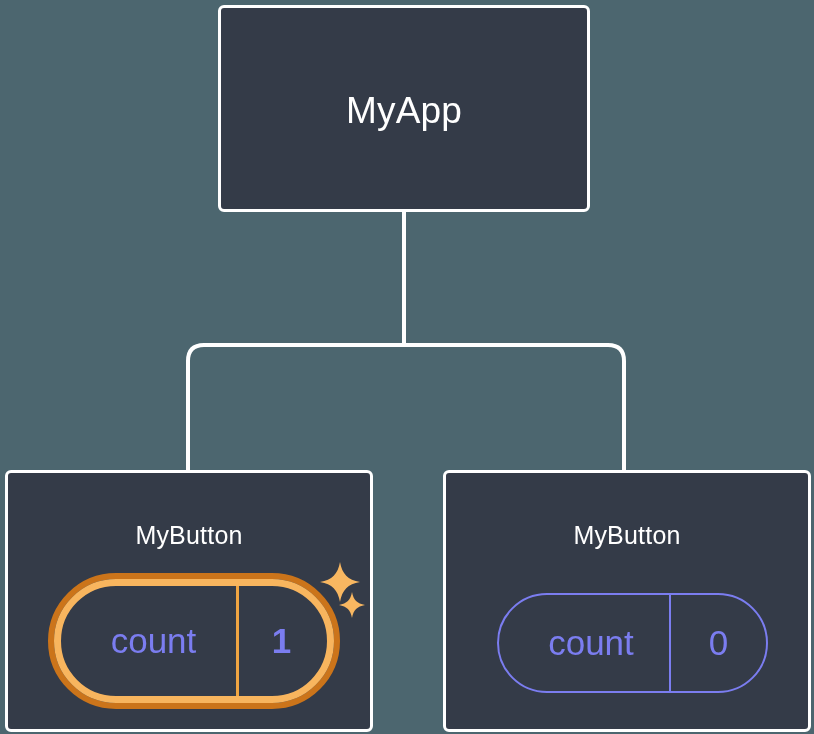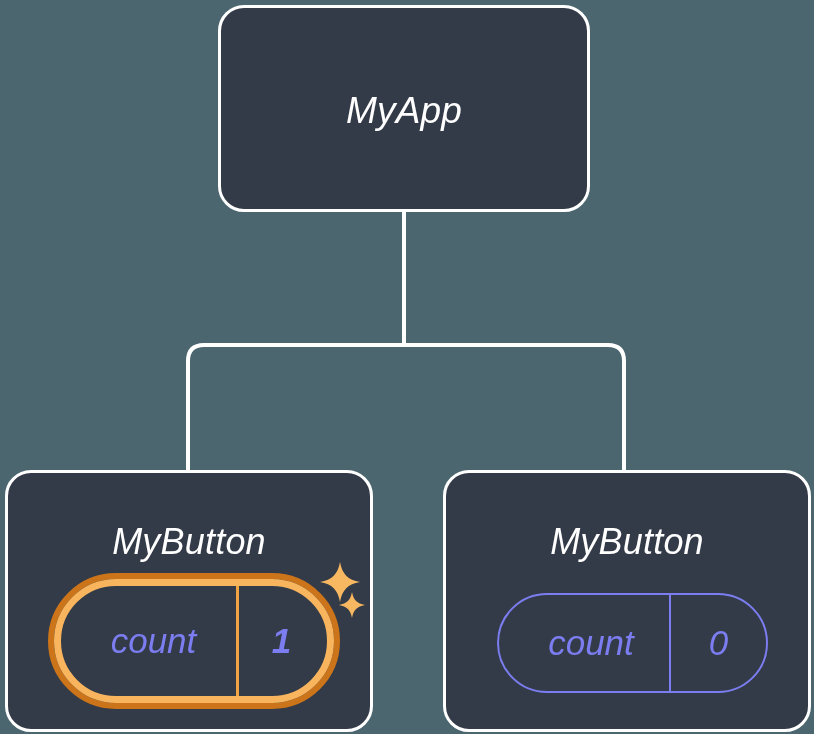--- a/index.html
+++ b/index.html
@@ -28,22 +28,21 @@
     width: 814px;
     height: 734px;
   }
 
   
   .node {
     position: absolute;
     box-sizing: border-box;
     background: #343b48;
     border: 3px solid #ffffff;
-    border-radius: 26px;
-    font-style: italic;
+    border-radius: 6px;
   }
 
   .node-root {
     left: 218px;
     top: 5px;
     width: 372px;
     height: 207px;
   }
 
   .node-left {
@@ -72,21 +71,21 @@
   }
 
   .node-root .node-title {
     top: 82px;
     font-size: 37px;
   }
 
   .node-left .node-title,
   .node-right .node-title {
     top: 48px;
-    font-size: 36px;
+    font-size: 25px;
   }
 
   
   .pill {
     position: absolute;
     box-sizing: border-box;
     display: flex;
     align-items: stretch;
     background: #343b48;
   }

